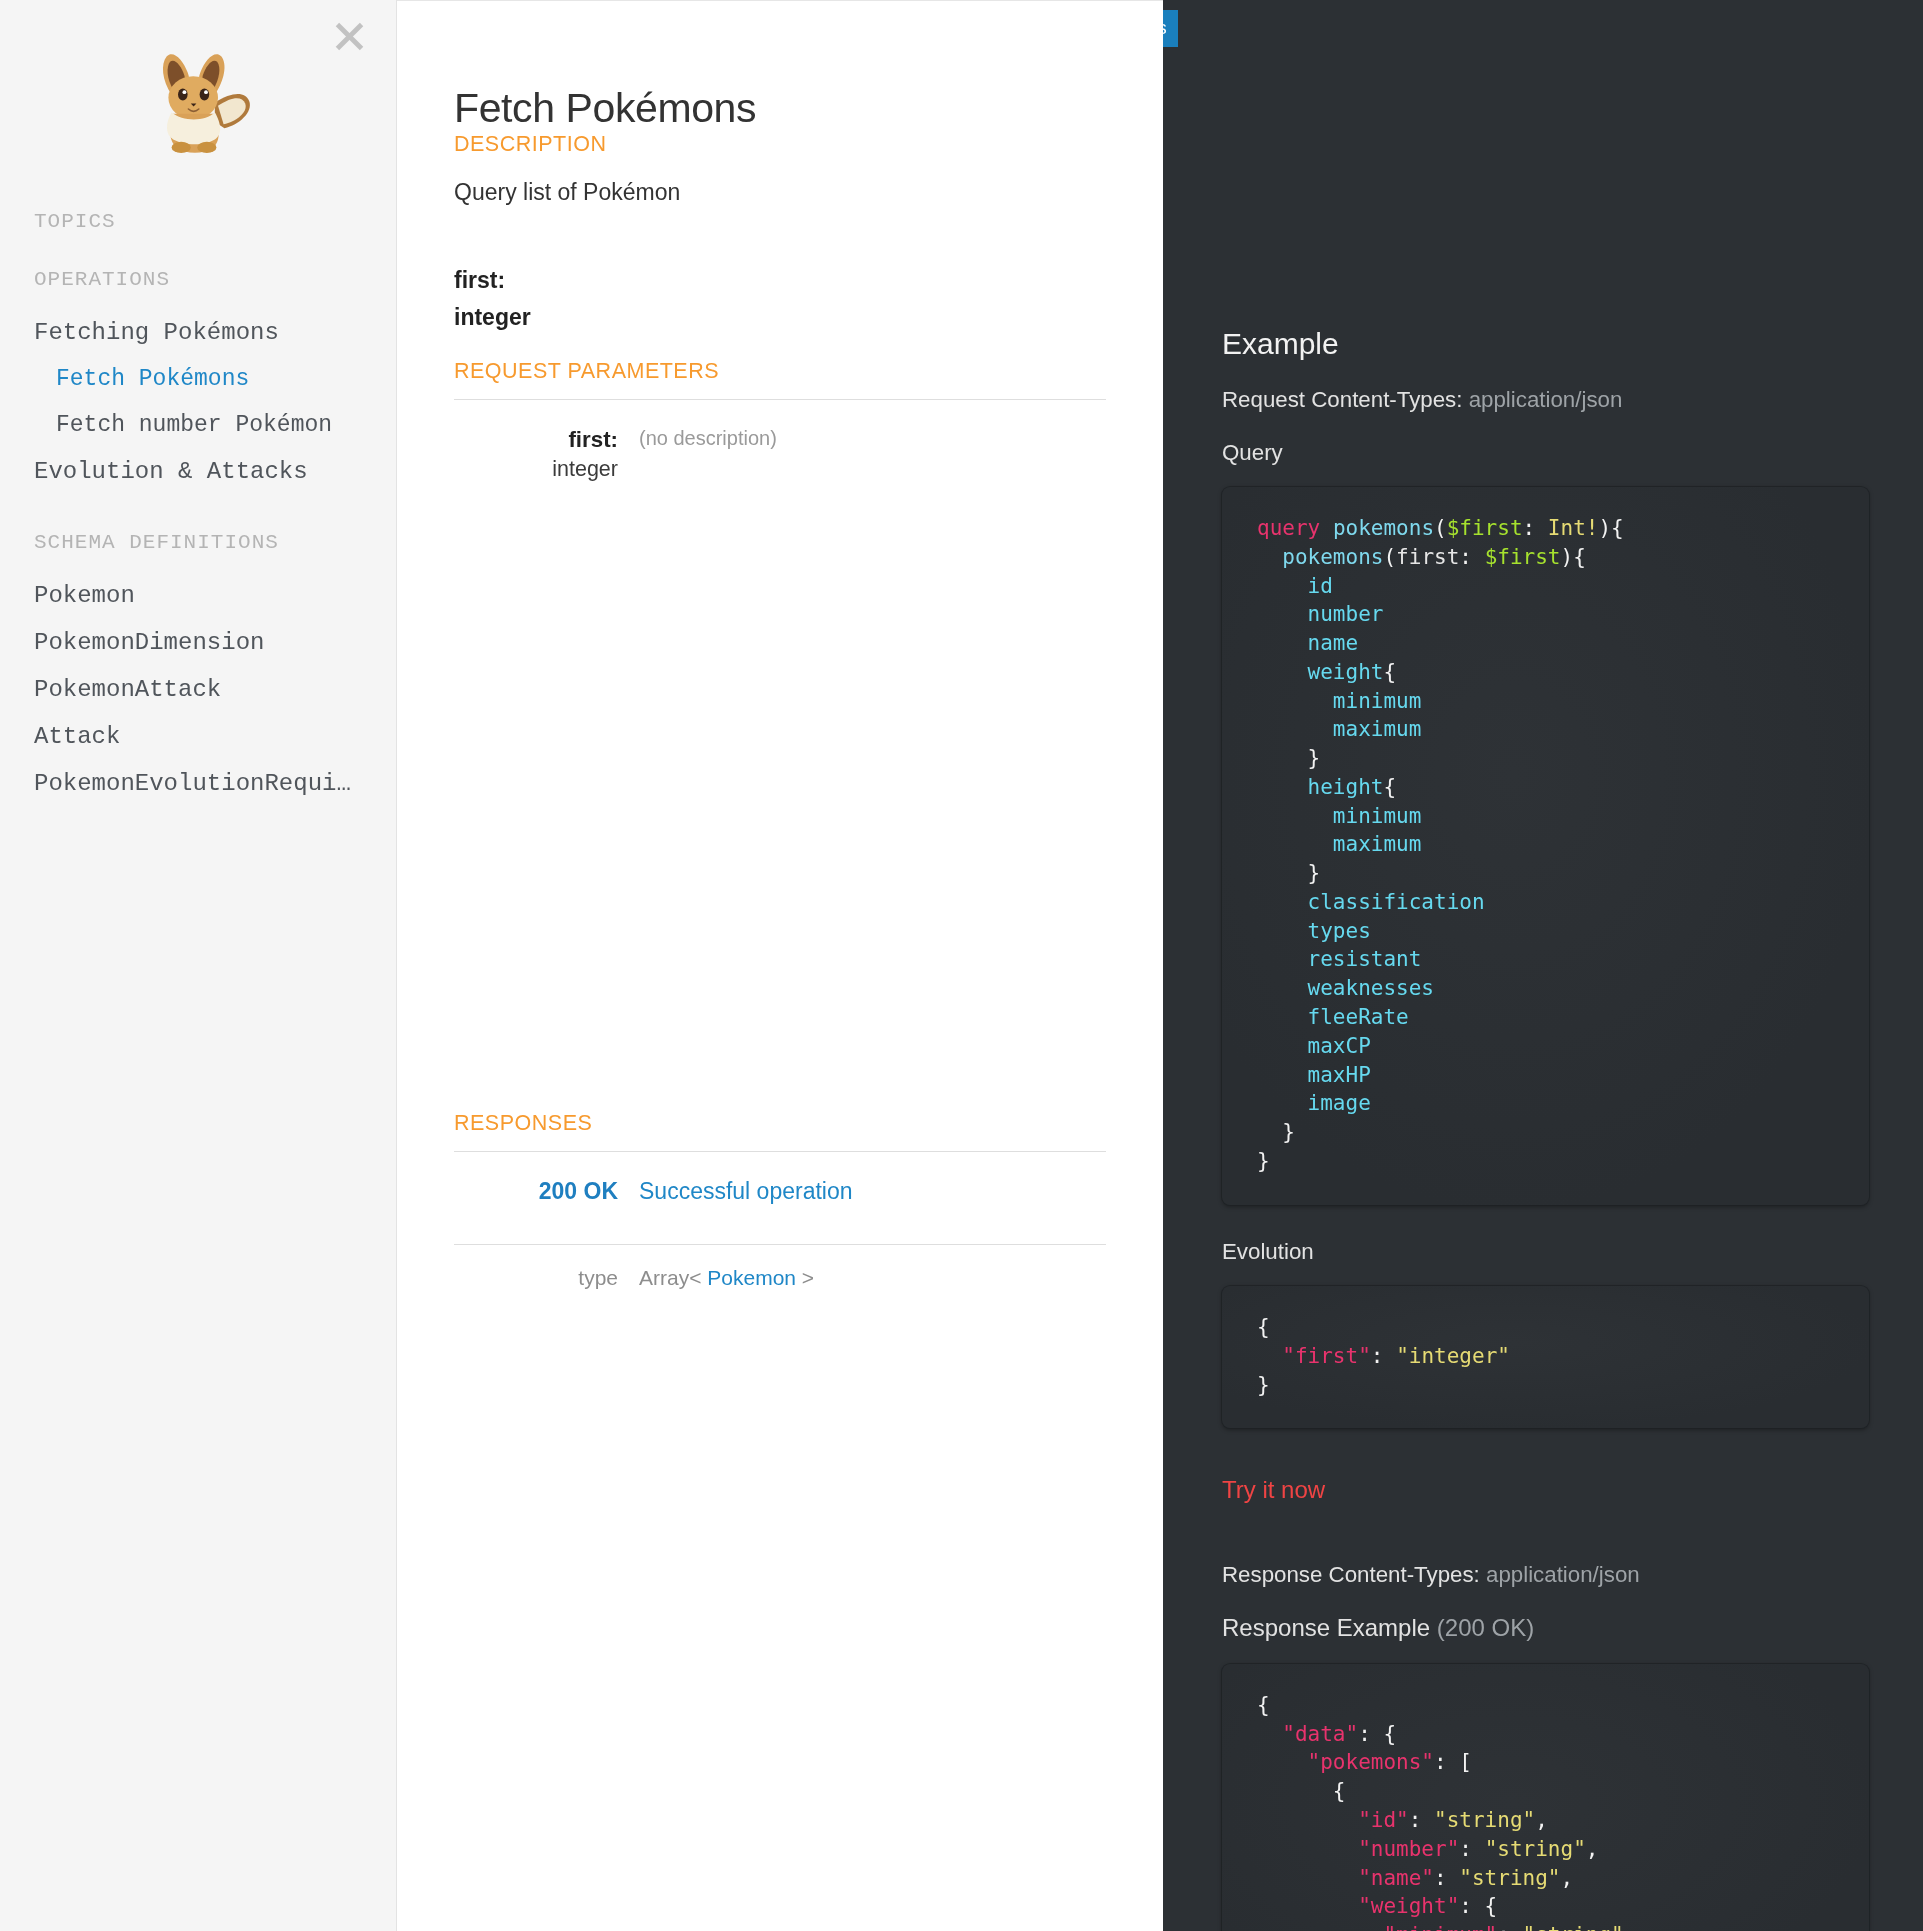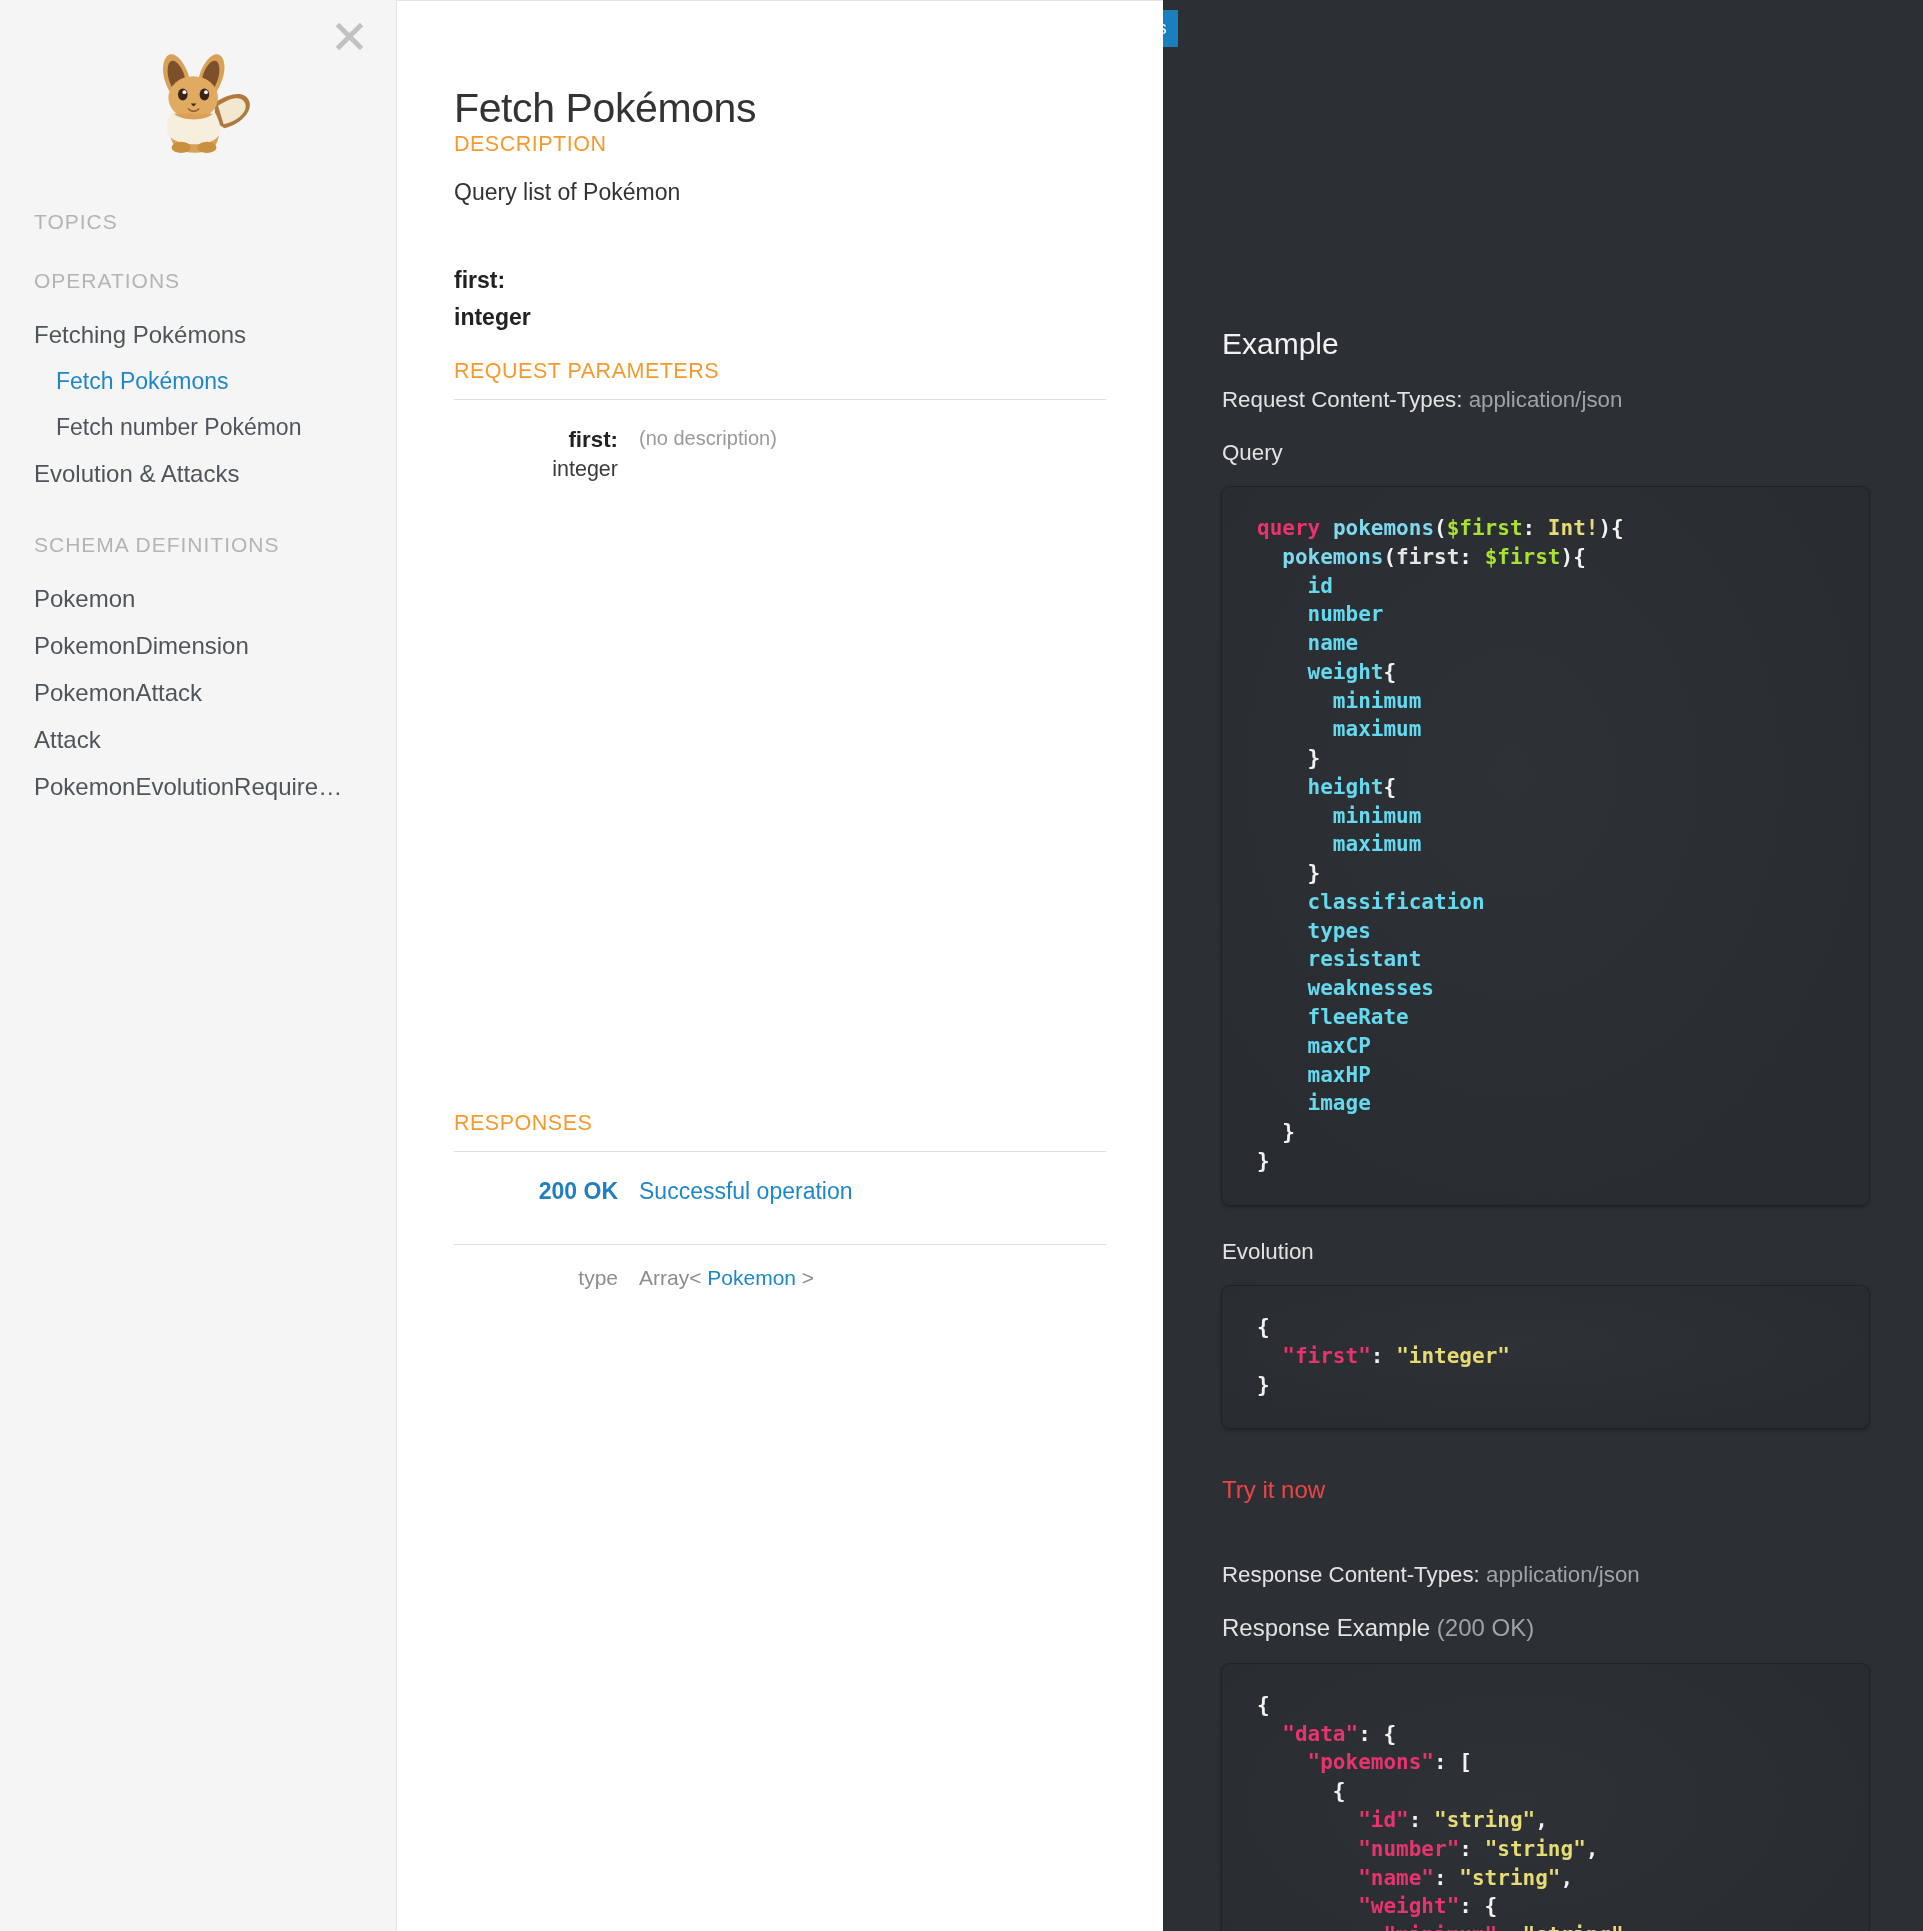--- a/index.html
+++ b/index.html
@@ -22,20 +22,21 @@
 
   
   .sidebar {
     position: relative;
     width: 397px;
     height: 1931px;
     background: #f5f5f5;
     flex: 0 0 397px;
     border-right: 0.8px solid #e3e3e3;
     overflow: hidden;
+    font-family: Liberation Mono, monospace;
   }
   .close-btn {
     position: absolute;
     top: 14.4px;
     right: 24px;
     width: 45px;
     height: 45px;
     display: flex;
     align-items: center;
     justify-content: center;
@@ -246,21 +247,20 @@
     padding: 27px 32px 29px 35px;
     overflow: hidden;
   }
   pre.code {
     font-family: "DejaVu Sans Mono", "Liberation Mono", monospace;
     font-size: 21px;
     line-height: 1.37;
     color: #e6e6e6;
     white-space: pre;
     margin: 0;
-    font-weight: bold;
   }
   
   .t-kw   { color: #e8336d; }
   .t-fn   { color: #7fd9ee; }
   .t-var  { color: #a6e22e; }
   .t-type { color: #e6db74; }
   .t-fld  { color: #66d9ef; }
   .t-pun  { color: #f2f2f2; }
   .t-key  { color: #e8336d; }
   .t-str  { color: #e6db74; }

